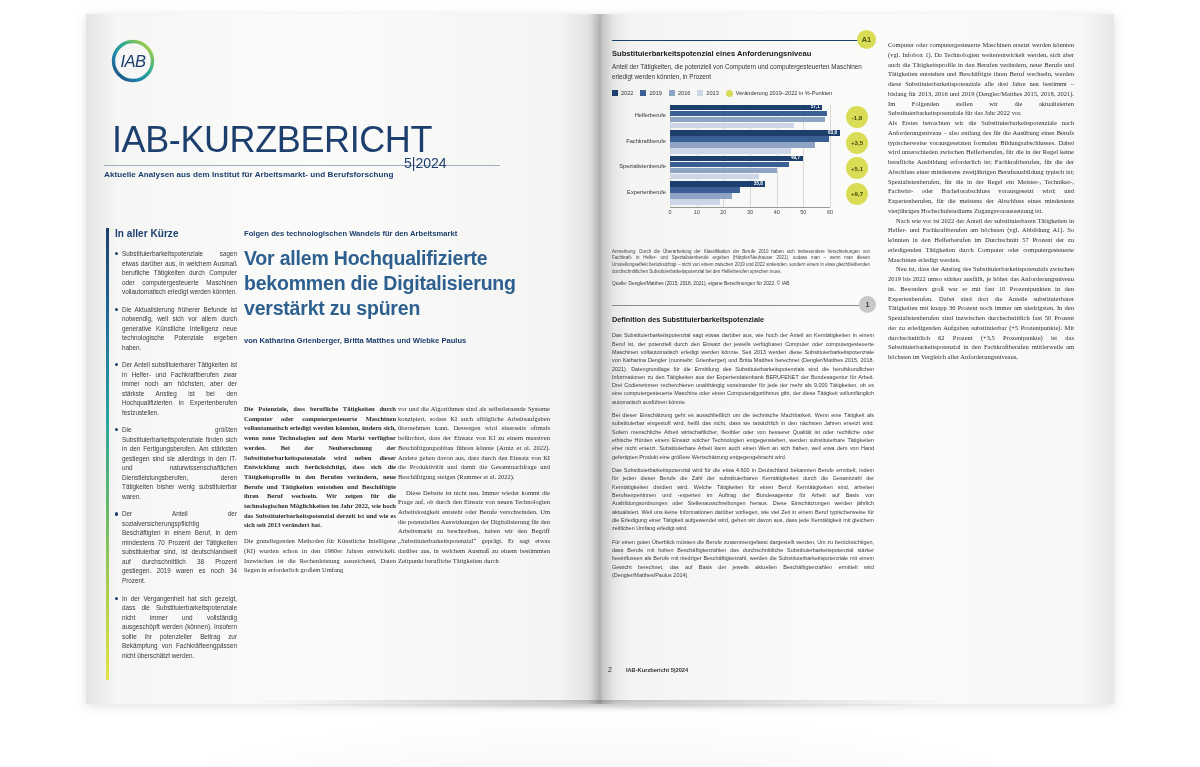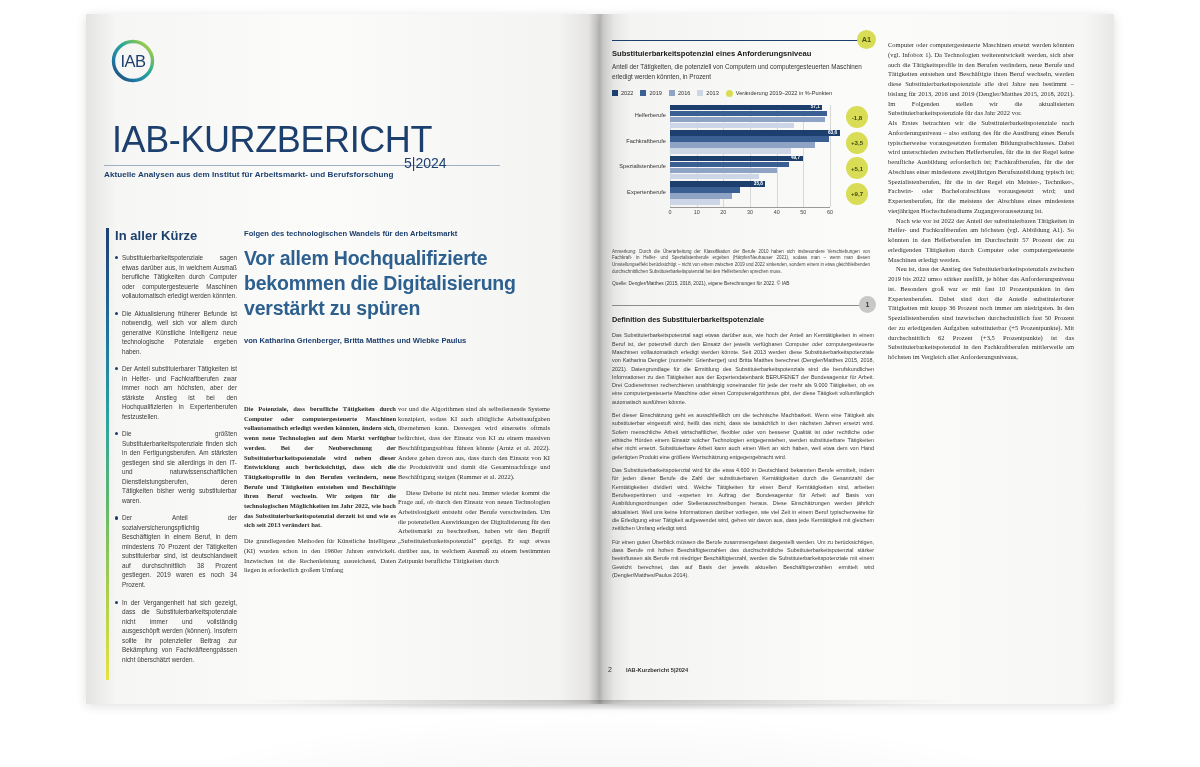--- a/index.html
+++ b/index.html
@@ -35,21 +35,21 @@
     background:linear-gradient(90deg,rgba(0,0,0,0.00) 0%,rgba(0,0,0,0.14) 42%,rgba(0,0,0,0.18) 50%,rgba(0,0,0,0.10) 58%,rgba(0,0,0,0.00) 100%);
     pointer-events:none;
   }
   .shadow-bottom{
     position:absolute;left:120px;top:700px;width:960px;height:26px;
     background:radial-gradient(ellipse 480px 14px at 50% 0%, rgba(0,0,0,0.22), rgba(0,0,0,0) 75%);
     pointer-events:none;
   }
   
   .logo-wrap{position:absolute;left:110px;top:38px;display:flex;align-items:center;gap:9px;}
-  .logo-mark{width:46px;height:46px;position:relative;}
+  .logo-mark{width:46px;height:46px;position:relative;font-style:italic;}
   .logo-txt1{
     font-size:7.4px;font-weight:bold;letter-spacing:.45px;color:#2b4f72;line-height:1.34;
     text-transform:uppercase;
   }
   .logo-txt2{font-size:5.1px;color:#4f7391;letter-spacing:.15px;margin-top:2.5px;}
   
   .masthead{position:absolute;left:104px;top:122px;width:400px;}
   .kb-title{
     font-size:36px;color:#1c3f6e;letter-spacing:-0.4px;font-weight:400;line-height:1;margin-left:8px;
   }
@@ -61,21 +61,21 @@
   
   .kurze{
     position:absolute;left:106px;top:228px;width:122px;
     padding-left:9px;
   }
   .kurze-bar{
     position:absolute;left:0;top:0;width:3px;height:452px;
     background:linear-gradient(180deg,#1d3f70 0%,#1f6f9c 22%,#2aa3a0 42%,#63b96a 62%,#aacd4e 80%,#e4e341 100%);
   }
   .kurze h3{
-    margin:0 0 10px 0;font-size:13px;color:#1c3f6e;font-weight:bold;letter-spacing:.05px;
+    margin:0 0 10px 0;font-size:10px;color:#1c3f6e;font-weight:bold;letter-spacing:.05px;
   }
   .kurze li{
     list-style:none;margin:0 0 8px 0;font-size:6.35px;line-height:1.5;color:#3a3a3a;
     text-align:justify;position:relative;padding-left:7px;
   }
   .kurze li:before{
     content:"";position:absolute;left:0;top:3px;width:3.2px;height:3.2px;border-radius:50%;background:#1c3f6e;
   }
   .kurze ul{margin:0;padding:0;}
   

